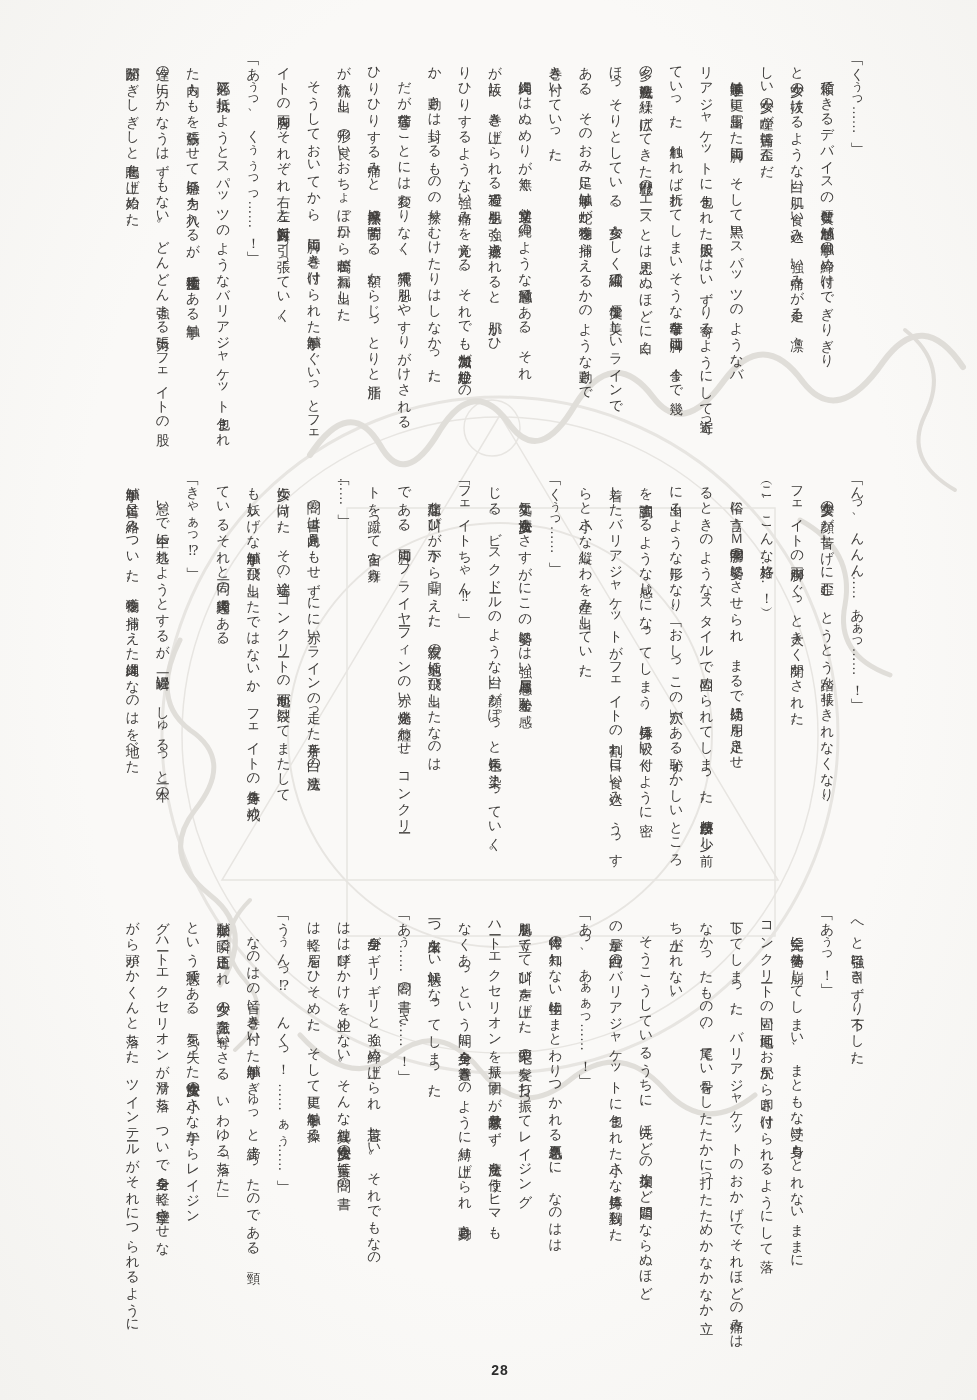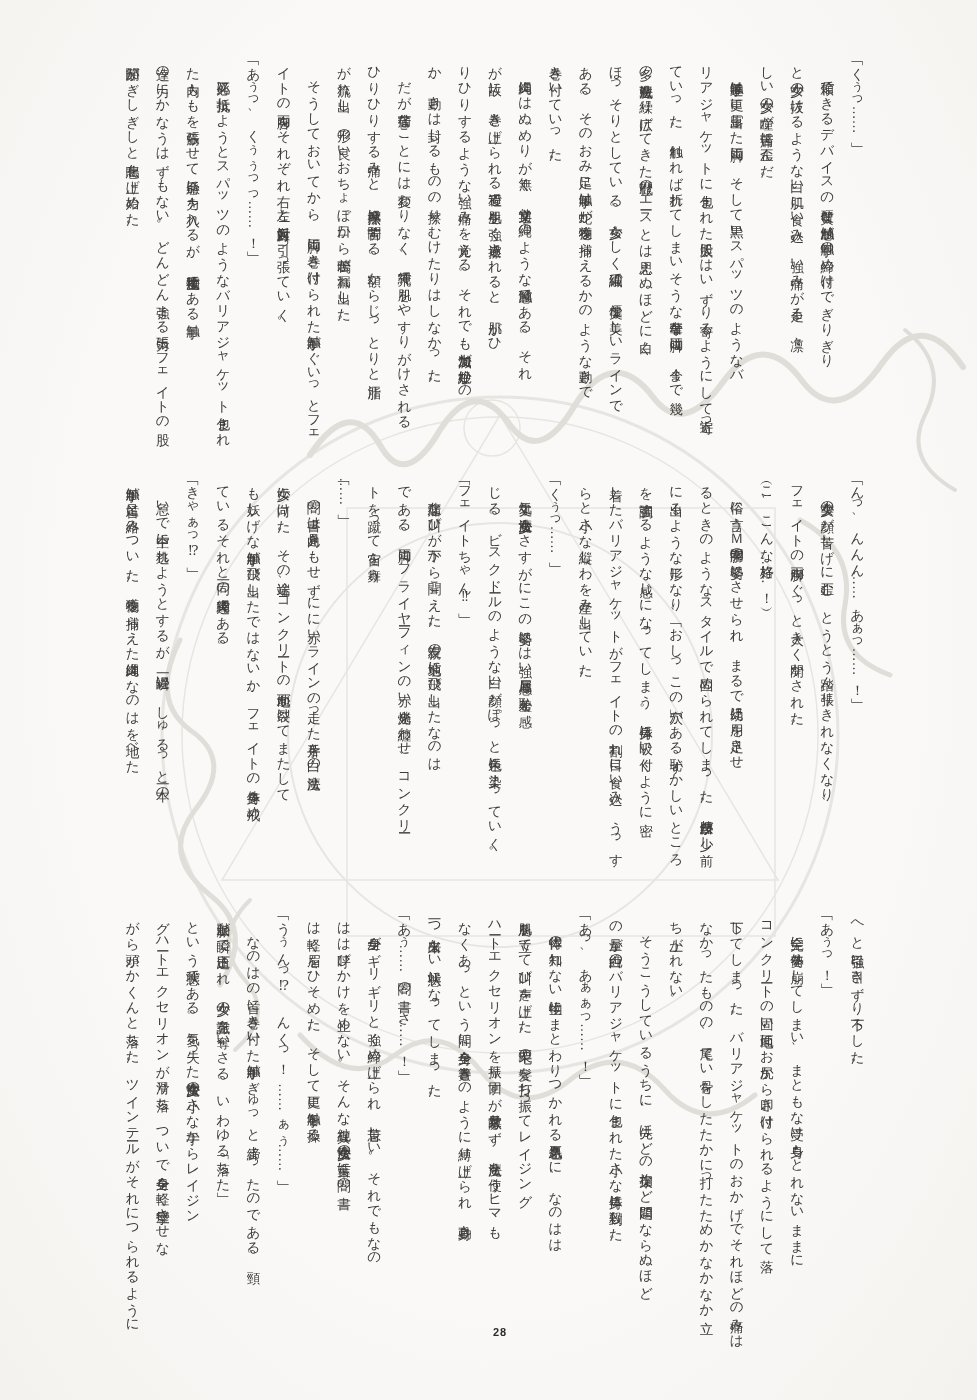--- a/index.html
+++ b/index.html
@@ -35,25 +35,25 @@
     display:block;
     white-space:nowrap;
   }
   .band .col.indent{ text-indent:1em; }
   #band-top   { top:57px;  left:104px; width:768px; height:420px; }
   #band-middle{ top:477px; left:104px; width:768px; height:420px; }
   #band-bottom{ top:912px; left:104px; width:768px; height:430px; }
   #page-number{
     position:absolute;
     z-index:2;
-    left:470px;top:1326px;width:60px;
+    left:470px;top:1362px;width:60px;
     text-align:center;
     font-family:"Liberation Sans","DejaVu Sans",sans-serif;
     font-weight:bold;
-    font-size:11px;
+    font-size:14px;
     color:#2c2c2c;
     letter-spacing:1px;
   }
   .wm-stroke{fill:none;stroke:#d8d5d0;}
   .wm-stroke-dark{fill:none;stroke:#ccc8c2;}
 </style>
 </head>
 <body>
 
 <div id="paper"></div>

